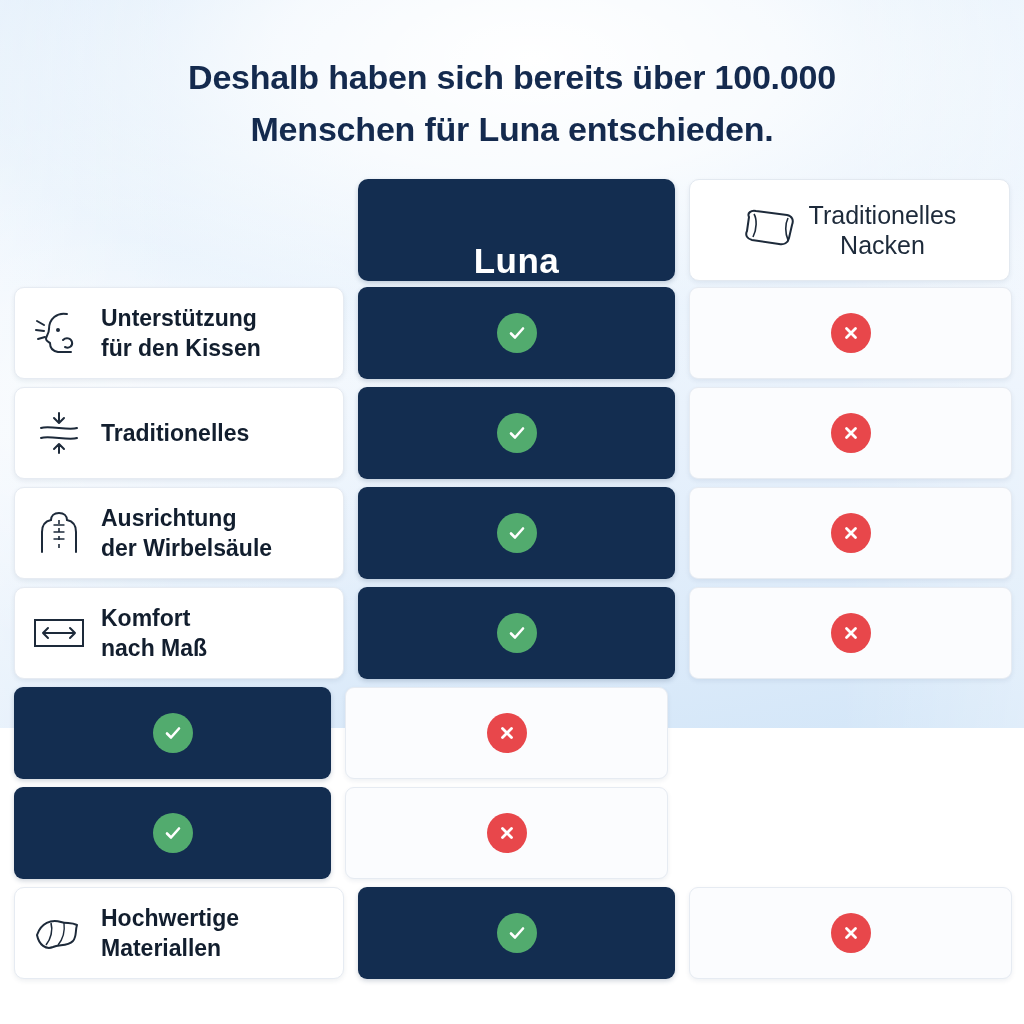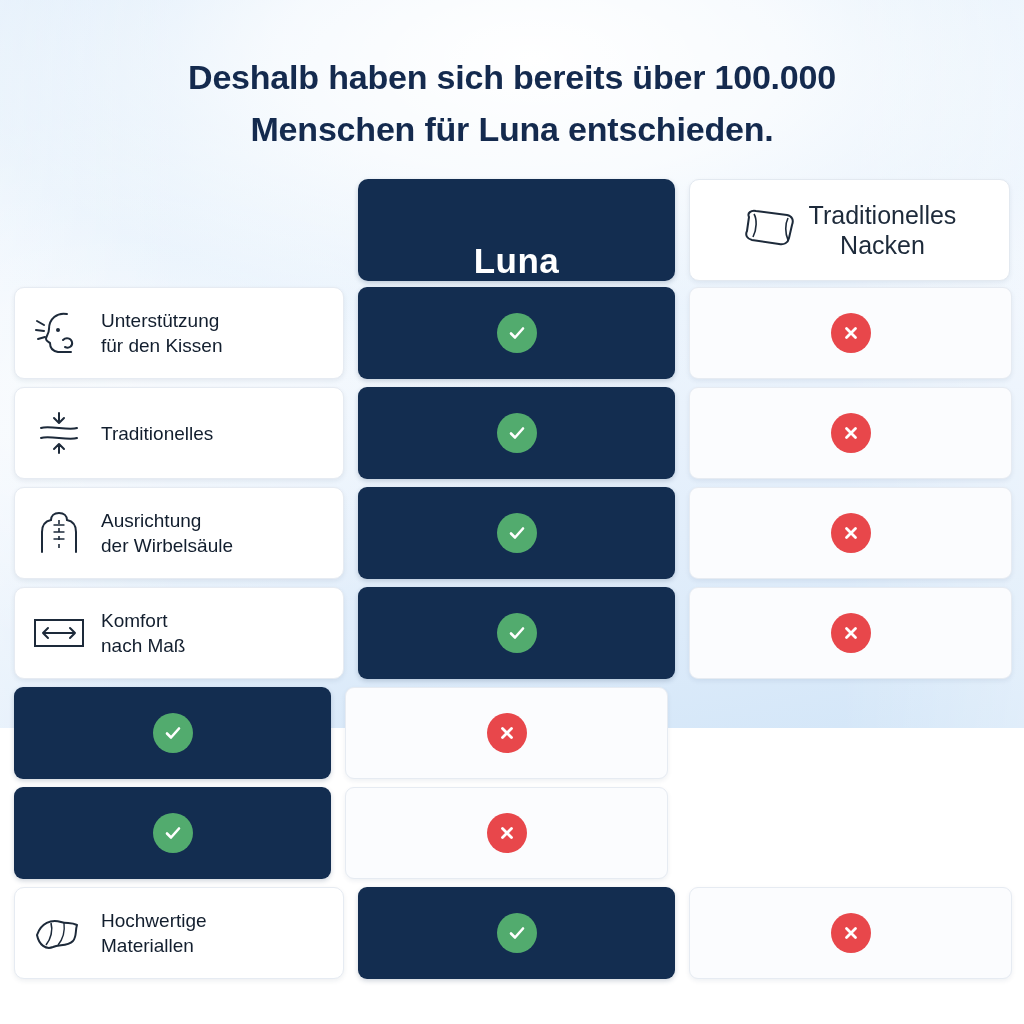--- a/index.html
+++ b/index.html
@@ -115,22 +115,22 @@
   .cell-feature .ficon {
     flex: 0 0 60px;
     width: 60px;
     height: 60px;
     display: flex;
     align-items: center;
     justify-content: center;
   }
   .cell-feature .ftext {
     color: #121e2e;
-    font-size: 19px;
-    font-weight: normal;
+    font-size: 23px;
+    font-weight: bold;
     line-height: 1.32;
   }
   .cell-feature .ftext .ln { display: block; }
 
   
   .cell-luna {
     background: #132d50;
     border-radius: 9px;
     display: flex;
     align-items: center;

